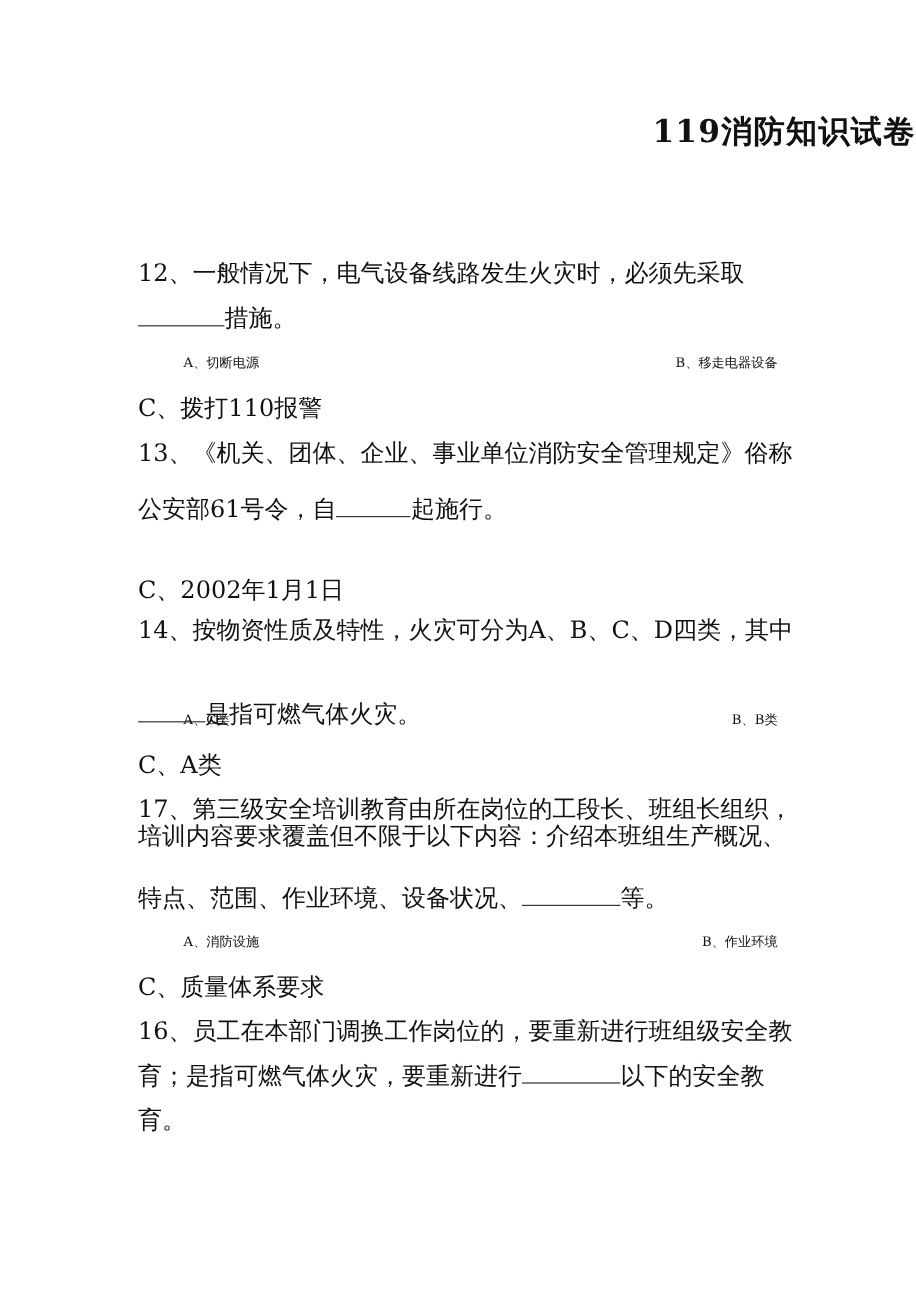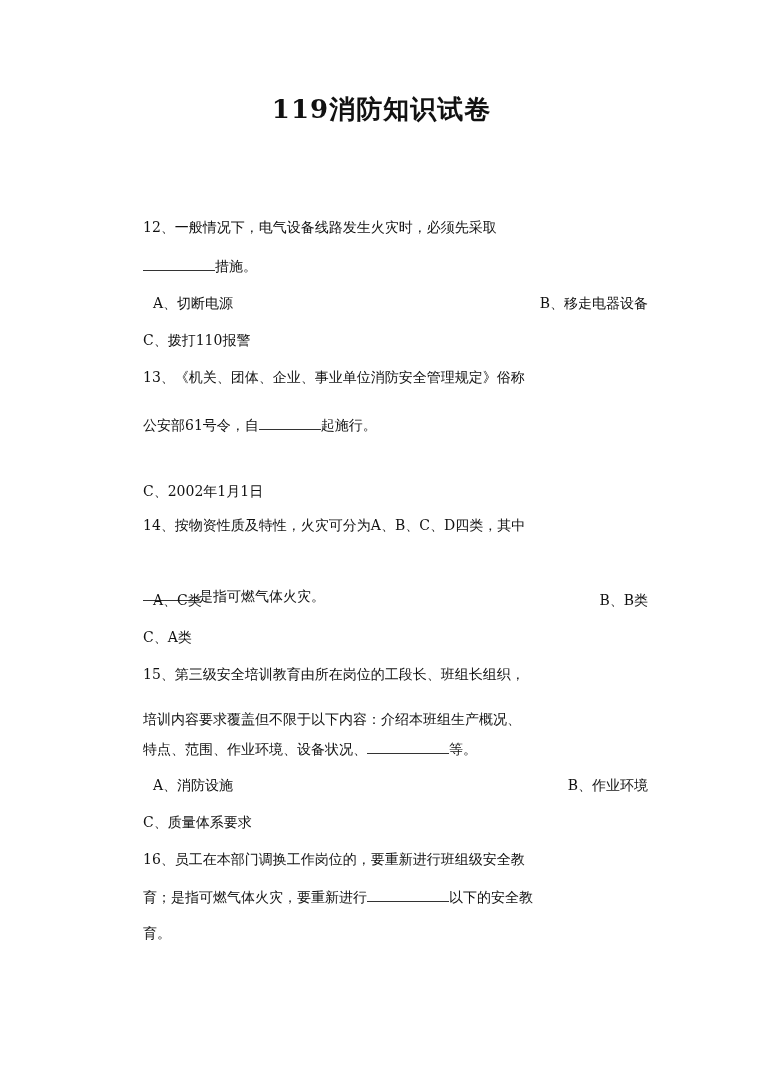--- a/index.html
+++ b/index.html
@@ -1,22 +1,22 @@
 <!DOCTYPE html>
 <html><head>
   <meta charset="utf-8">
   <style>
     html, body { margin: 0; padding: 0; background: #ffffff; }
     body { width: 763px; height: 1080px; position: relative; overflow: hidden;
            font-family: "DejaVu Serif", "Liberation Serif", serif; color: #111111; }
-    .title { position: absolute; top: 92px; left: 0; width: 763px; text-align: center;
+    .title { position: absolute; top: 92px; left: 0; width: 763px; text-align: right;
              font-size: 26px; font-weight: bold; letter-spacing: 1px; }
-    .line { position: absolute; left: 115px; width: 533px; font-size: 14px;
-            white-space: nowrap; line-height: 22px; margin-left: 28px; }
-    .opt-row { position: absolute; left: 115px; width: 533px; font-size: 14px;
+    .line { position: absolute; left: 115px; width: 533px; font-size: 20px;
+            white-space: nowrap; line-height: 22px; }
+    .opt-row { position: absolute; left: 115px; width: 533px; font-size: 11px;
                display: flex; justify-content: space-between; line-height: 22px; }
     .opt-a { padding-left: 38px; }
     .blank { display: inline-block; border-bottom: 1px solid #333; height: 16px; vertical-align: baseline; }
   </style>
 </head>
 <body>
 
 <div class="title">119消防知识试卷</div>
 
 <div class="line" style="top:216px">12、一般情况下，电气设备线路发生火灾时，必须先采取</div>
@@ -40,22 +40,22 @@
 <div class="line" style="top:514px">14、按物资性质及特性，火灾可分为A、B、C、D四类，其中</div>
 <div class="line" style="top:584px">
   <span class="blank" style="width:56px"></span><span>是指可燃气体火灾。</span>
 </div>
 <div class="opt-row" style="top:589px">
   <span class="opt-a">A、C类</span>
   <span>B、B类</span>
 </div>
 <div class="line" style="top:626px">C、A类</div>
 
-<div class="line" style="top:663px">15、第三级安全培训教育由所在岗位的工段长、班组长组织，</div>
-<div class="line" style="top:708px">培训内容要求覆盖但不限于以下内容：介绍本班组生产概况、</div>
+<div class="line" style="top:663px">17、第三级安全培训教育由所在岗位的工段长、班组长组织，</div>
+<div class="line" style="top:685px">培训内容要求覆盖但不限于以下内容：介绍本班组生产概况、</div>
 <div class="line" style="top:737px">
   <span>特点、范围、作业环境、设备状况、</span><span class="blank" style="width:82px"></span><span>等。</span>
 </div>
 <div class="opt-row" style="top:774px">
   <span class="opt-a">A、消防设施</span>
   <span>B、作业环境</span>
 </div>
 <div class="line" style="top:811px">C、质量体系要求</div>
 
 <div class="line" style="top:848px">16、员工在本部门调换工作岗位的，要重新进行班组级安全教</div>

